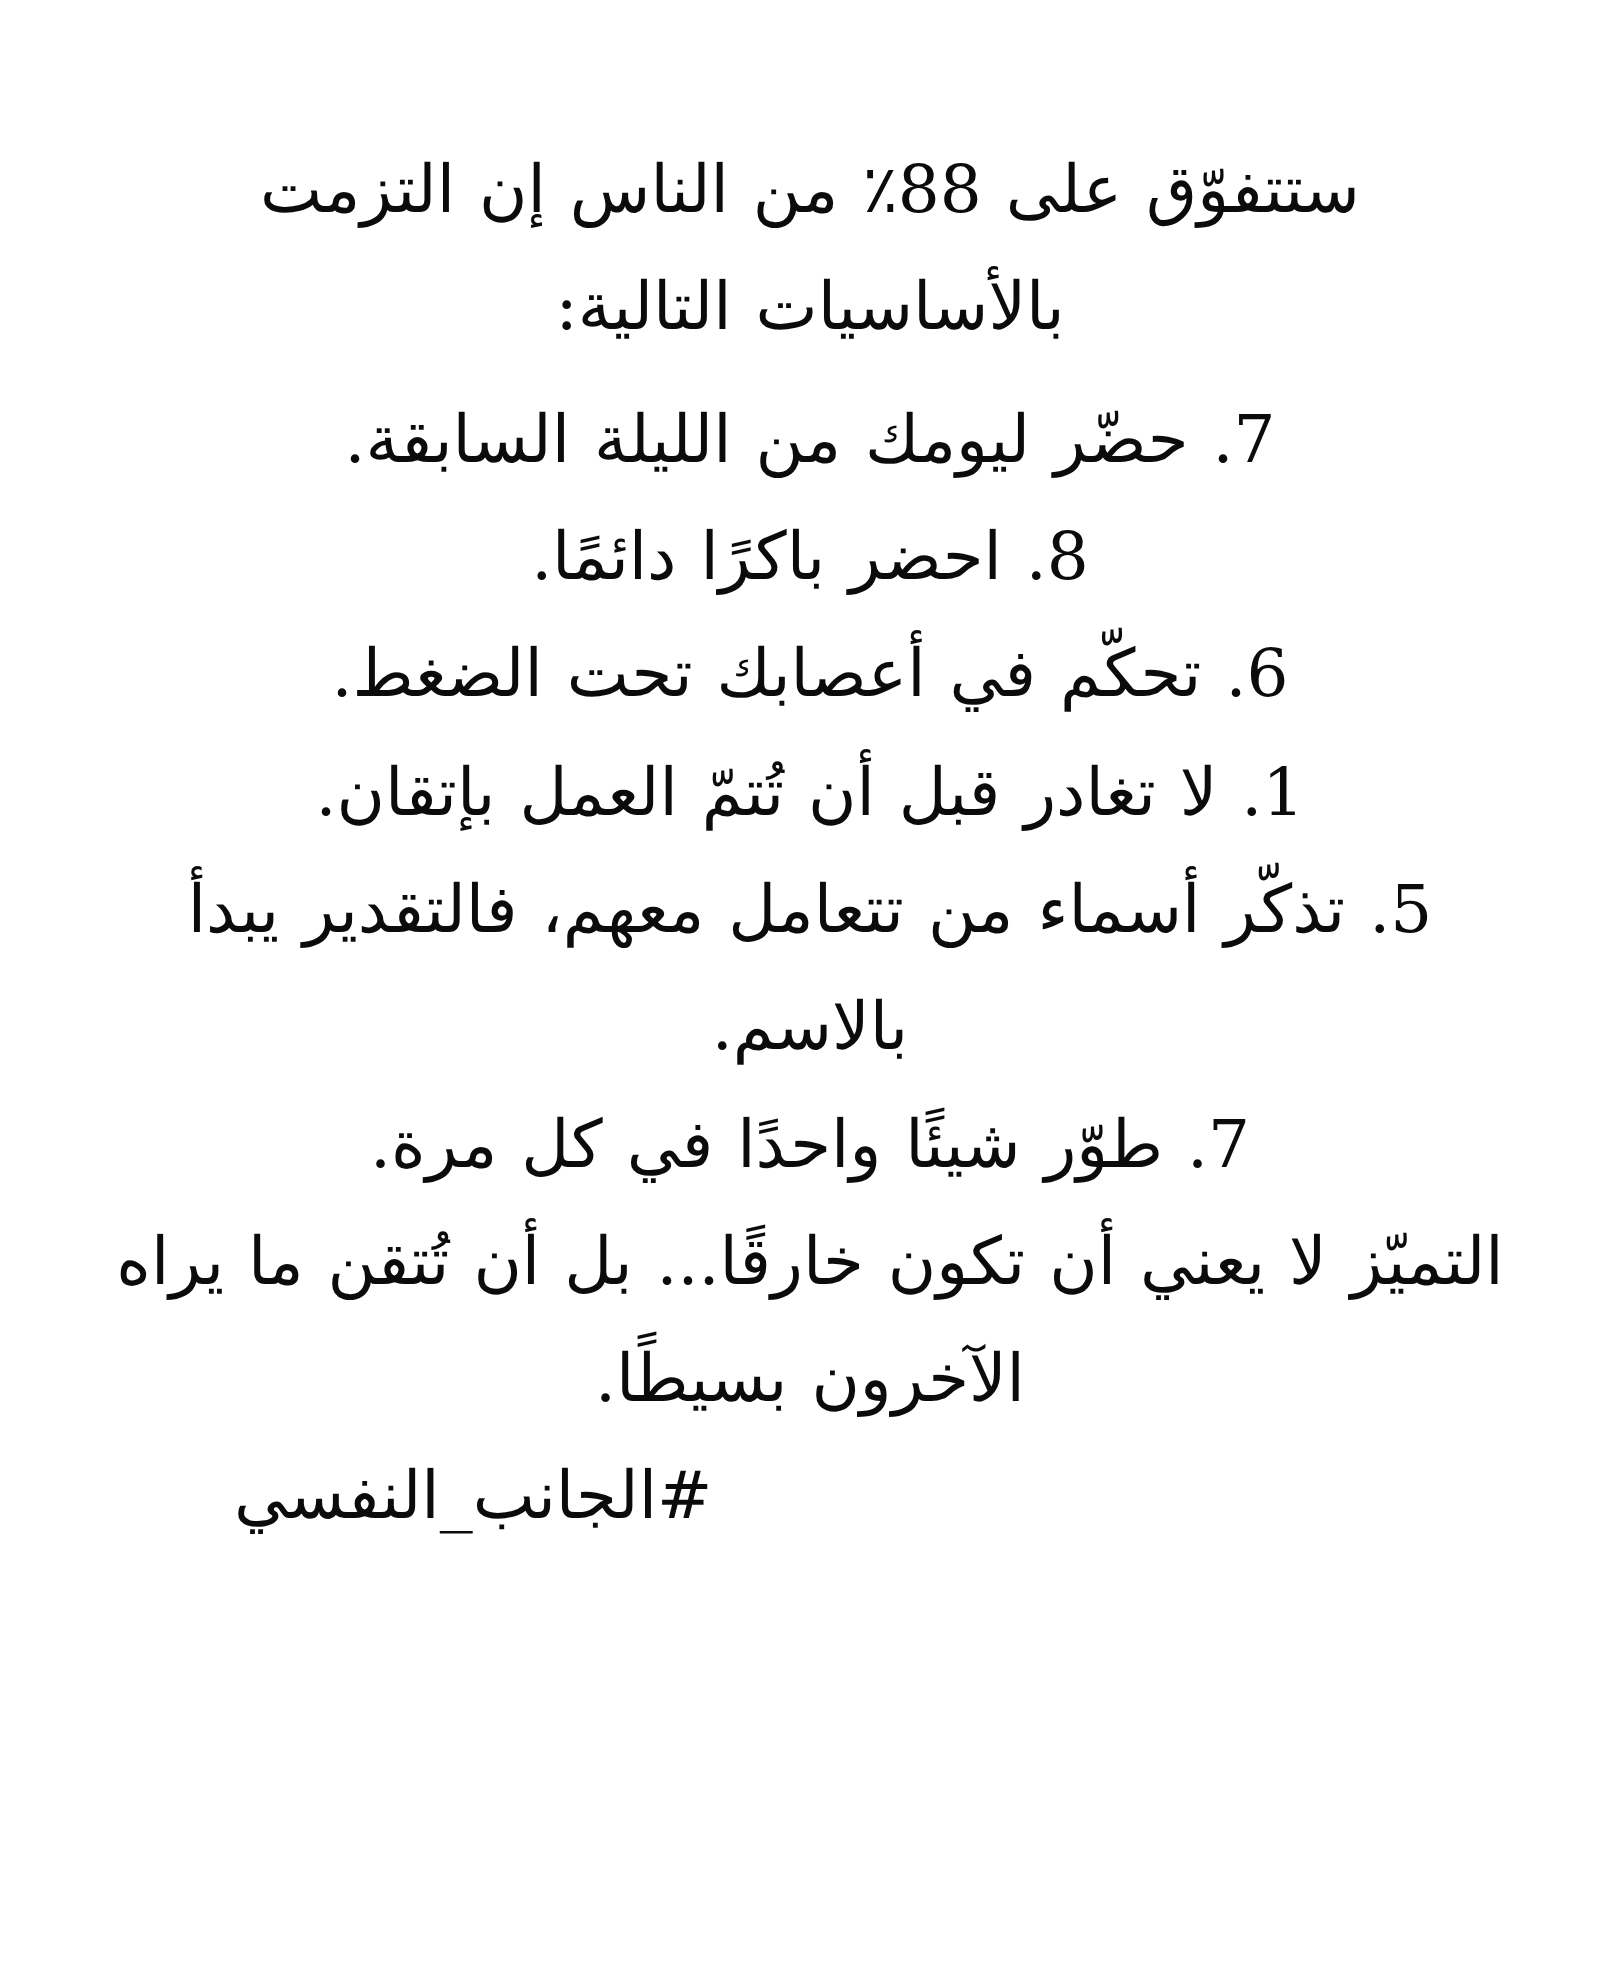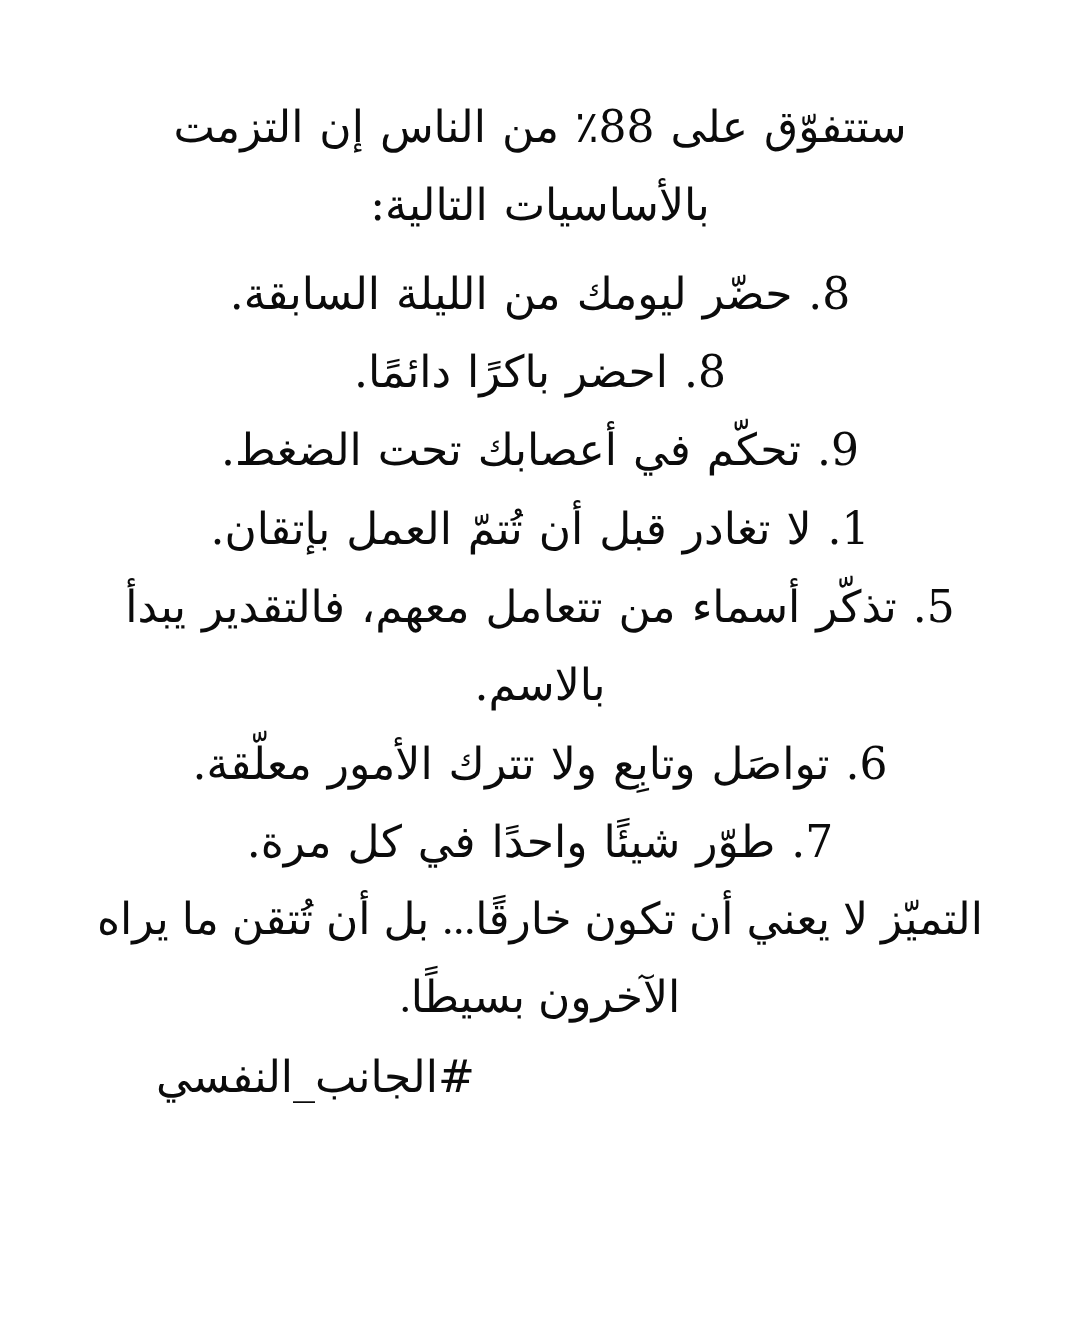--- a/index.html
+++ b/index.html
@@ -44,21 +44,20 @@
   }
   .list-item {
     margin: 0;
     padding: 0 28px;
     text-align: center;
   }
   .outro {
     margin: 0;
     padding: 0 14px;
     text-align: center;
-    font-family: Liberation Serif, serif;
   }
   .hashtag {
     margin-top: 2px;
     text-align: left;
     direction: rtl;
     padding-left: 96px;
     font-size: 44px;
     line-height: 1.7;
   }
   .hashtag span {
@@ -68,26 +67,25 @@
 </style>
 </head>
 <body>
 
 <div class="page">
   <div class="doc-body">
 
     <p class="intro">ستتفوّق على 88٪ من الناس إن التزمت بالأساسيات التالية:</p>
 
     <div class="list">
-      <p class="list-item">8. حضّر ليومك من الليلة السابقة.</p>
+      <p class="list-item">7. حضّر ليومك من الليلة السابقة.</p>
       <p class="list-item">8. احضر باكرًا دائمًا.</p>
-      <p class="list-item">9. تحكّم في أعصابك تحت الضغط.</p>
+      <p class="list-item">6. تحكّم في أعصابك تحت الضغط.</p>
       <p class="list-item">1. لا تغادر قبل أن تُتمّ العمل بإتقان.</p>
       <p class="list-item">5. تذكّر أسماء من تتعامل معهم، فالتقدير يبدأ بالاسم.</p>
-      <p class="list-item">6. تواصَل وتابِع ولا تترك الأمور معلّقة.</p>
       <p class="list-item">7. طوّر شيئًا واحدًا في كل مرة.</p>
     </div>
 
     <p class="outro">التميّز لا يعني أن تكون خارقًا... بل أن تُتقن ما يراه الآخرون بسيطًا.</p>
 
     <p class="hashtag"><span>#الجانب_النفسي</span></p>
 
   </div>
 </div>
 

